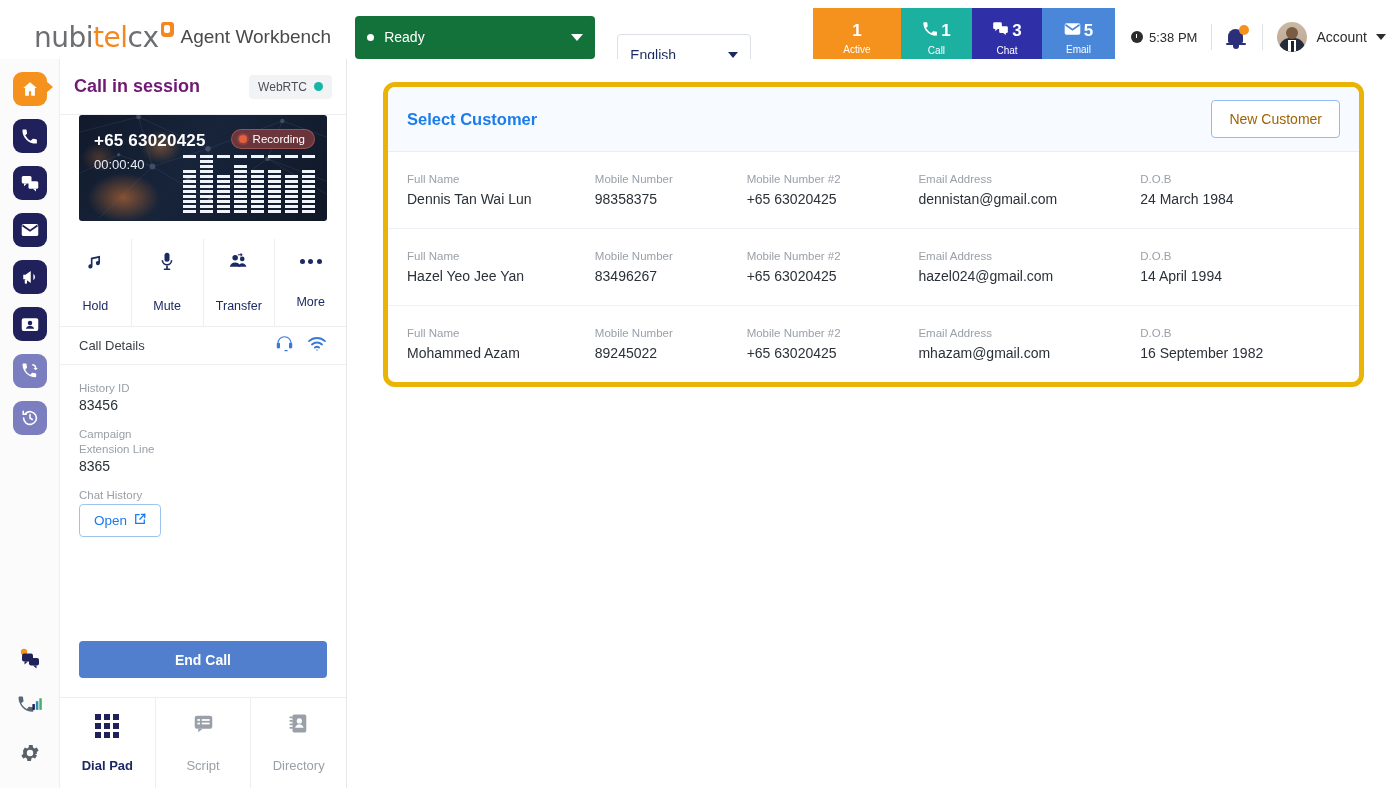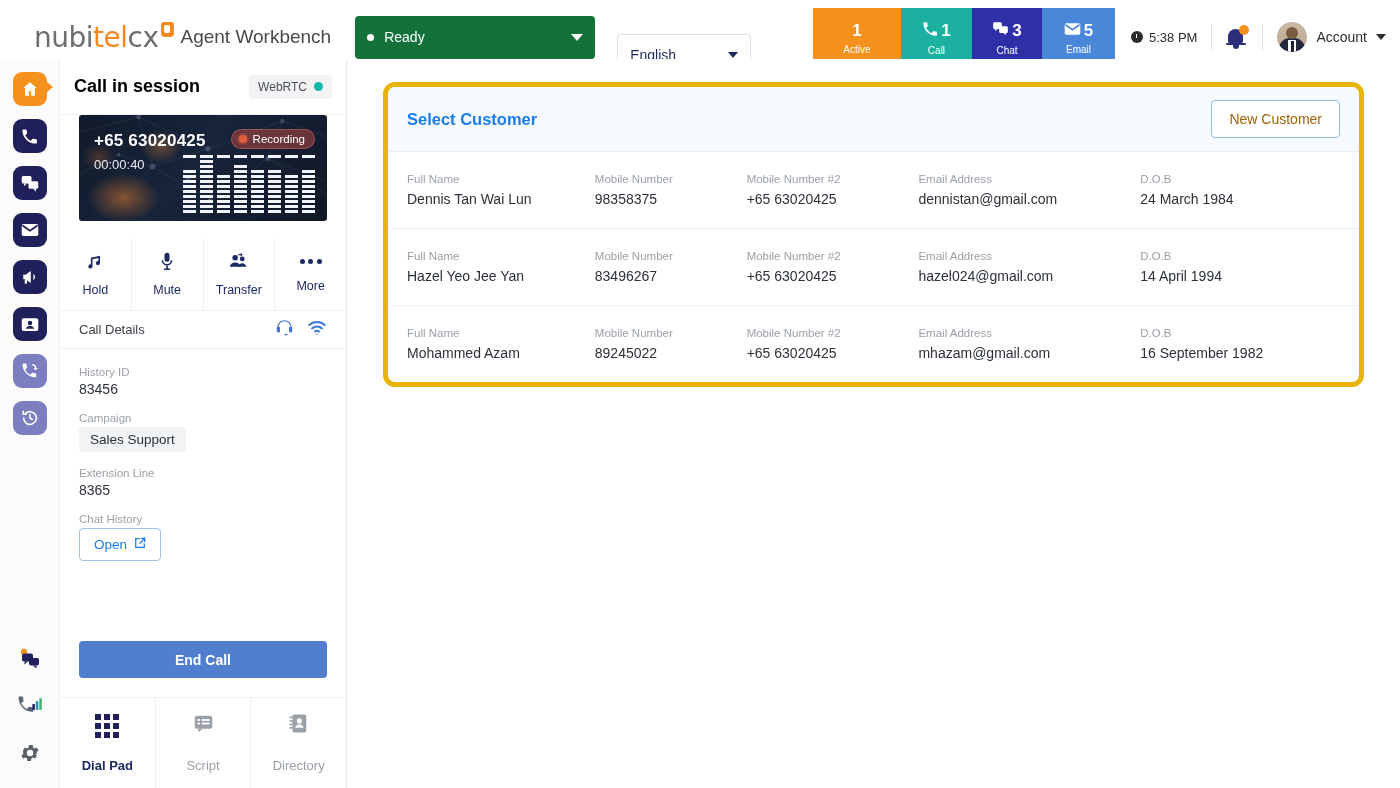--- a/index.html
+++ b/index.html
@@ -145,21 +145,21 @@
   
   .callpanel {
     position: absolute; left: 60px; top: 59px; width: 287px; height: 729px;
     background: #ffffff; border-right: 1px solid #e6e8ea;
     display: flex; flex-direction: column;
   }
   .cp-head {
     height: 56px; display: flex; align-items: center; padding: 0 14px;
     border-bottom: 1px solid #eceef0;
   }
-  .cp-title { font-size: 18px; font-weight: 700; color: #000000; flex: 1; }
+  .cp-title { font-size: 18px; font-weight: 700; color: #701a75; flex: 1; }
   .webrtc-chip {
     background: #f2f3f5; border-radius: 4px; padding: 5px 9px;
     display: flex; align-items: center; gap: 7px; font-size: 12px; color: #4b4f55;
   }
   .webrtc-dot { width: 9px; height: 9px; border-radius: 50%; background: #16b6a6; }
 
   .video {
     margin: 0 19px; height: 106px; border-radius: 3px; position: relative;
     background:
       radial-gradient(ellipse 50px 34px at 18% 78%, rgba(224,122,48,0.55), rgba(224,122,48,0) 72%),
@@ -185,21 +185,21 @@
   }
   .rec-dot { width: 8px; height: 8px; border-radius: 50%; background: #e3603f; box-shadow: 0 0 0 2px rgba(227,96,63,.3); }
   .eq { position: absolute; right: 12px; bottom: 8px; display: flex; align-items: flex-end; gap: 4px; }
   .eq .bar { width: 13px; display: flex; flex-direction: column; justify-content: flex-end; gap: 2px; }
   .eq .seg { height: 3px; background: #f0f3f7; }
   .eq .gap { height: 3px; background: transparent; }
 
   .ctrls { display: flex; border-bottom: 1px solid #eceef0; margin-top: 18px; }
   .ctrl {
     flex: 1; display: flex; flex-direction: column; align-items: center;
-    gap: 8px; padding: 12px 0 13px; cursor: pointer;
+    gap: 24px; padding: 12px 0 13px; cursor: pointer;
     border-right: 1px solid #eceef0; color: #1b2a63;
   }
   .ctrl:last-child { border-right: none; }
   .ctrl-label { font-size: 12.5px; color: #1b2a63; }
   .dots3 { display: flex; gap: 3.5px; height: 20px; align-items: center; }
   .dots3 i { width: 5px; height: 5px; border-radius: 50%; background: #1b2a63; display: block; }
 
   .cd-bar {
     height: 38px; display: flex; align-items: center; padding: 0 19px;
     border-bottom: 1px solid #eceef0;
@@ -690,21 +690,20 @@
           </svg>
       </span>
     </div>
   </div>
 
   <div class="details">
     <div class="d-label">History ID</div>
     <div class="d-value">83456</div>
 
     <div class="d-label">Campaign</div>
-    <div><span class="chip-campaign">Sales Support</span></div>
 
     <div class="d-label">Extension  Line</div>
     <div class="d-value">8365</div>
 
     <div class="d-label">Chat History</div>
     <div>
       <span class="btn-open">
         <span>Open</span>
         <span>
           <svg width="12" height="12" viewBox="0 0 14 14" fill="none" stroke="#1b7ced" stroke-width="1.5" stroke-linecap="round">

